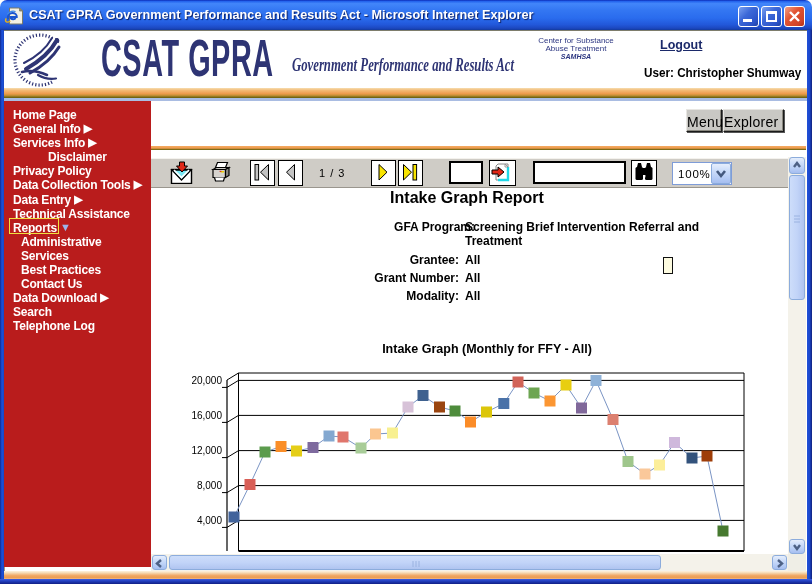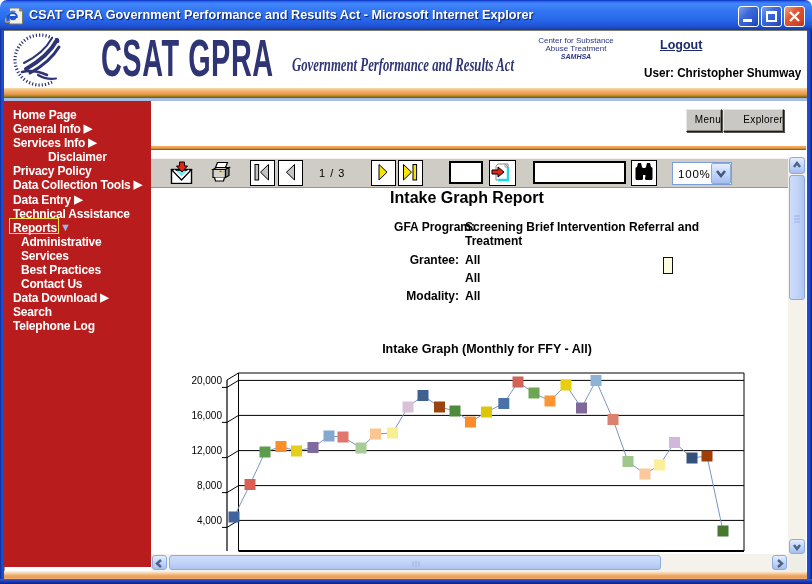--- a/index.html
+++ b/index.html
@@ -40,21 +40,21 @@
   #blueline{left:4px;top:98px;width:803px;height:3px;background:#a9bce2;}
   
   #sidebar{left:4px;top:101px;width:147px;height:466px;background:#b91c1c;color:#fff;}
   #sidebar .mi{position:absolute;left:9px;font-size:12px;font-weight:bold;white-space:nowrap;letter-spacing:-0.2px;}
   #sidebar .sub{left:17px;}
   #sidebar .arr{font-size:11px;position:relative;top:-1px;}
   #repbox{position:absolute;left:5px;top:117px;width:48px;height:14px;border:1px solid #f0e040;}
   
   #content{left:151px;top:101px;width:637px;height:470px;background:#fff;}
   .xpbtn{background:#c9c8c4;border:1px solid;border-color:#e8e6e2 #1a1a1a #1a1a1a #e8e6e2;
-    box-shadow:1px 1px 0 #555,inset -1px -1px 0 #8a8880;font-size:10px;color:#000;text-align:right;box-sizing:border-box;letter-spacing:0.3px;}
+    box-shadow:1px 1px 0 #555,inset -1px -1px 0 #8a8880;font-size:14px;color:#000;text-align:left;box-sizing:border-box;letter-spacing:0.3px;}
   #btn-menu{left:535px;top:8px;width:36px;height:23px;padding-top:4px;}
   #btn-prev{left:572px;top:8px;width:61px;height:23px;padding-top:4px;}
   #orangeline{left:0px;top:45px;width:655px;height:4px;background:linear-gradient(#f4ab62 0%,#ee9a4e 55%,#8a741c 80%,#6b5e10 100%);}
   
   #toolbar{left:0px;top:57px;width:637px;height:28px;background:#cfccc6;border-top:1px solid #f4f2ee;border-bottom:1px solid #9a968e;}
   .navbtn{position:absolute;top:1px;width:25px;height:26px;background:#fff;border:1.5px solid #000;box-sizing:border-box;}
   #pageno{left:168px;top:8px;font-size:11px;color:#000;letter-spacing:1px;}
   .tinput{position:absolute;top:2px;height:23px;background:#fff;border:2px solid #000;box-sizing:border-box;}
   
   #report-title{left:106px;top:88px;width:420px;text-align:center;font-size:16px;font-weight:bold;color:#000;}
@@ -214,20 +214,21 @@
             </svg>
         </div>
       </div>
     </div>
 
     <div id="report-title" class="abs">Intake Graph Report</div>
     <div class="flabel" style="left:164px;top:119px;">GFA Program:</div>
     <div class="fvalue" style="left:314px;top:119px;width:240px;">Screening Brief Intervention Referral and Treatment</div>
     <div class="flabel" style="left:148px;top:152px;">Grantee:</div>
     <div class="fvalue" style="left:314px;top:152px;">All</div>
+    <div class="flabel" style="left:148px;top:170px;">Grant Number:</div>
     <div class="fvalue" style="left:314px;top:170px;">All</div>
     <div class="flabel" style="left:148px;top:188px;">Modality:</div>
     <div class="fvalue" style="left:314px;top:188px;">All</div>
     <div id="yellowbox" class="abs"></div>
     <div id="chart-title" class="abs">Intake Graph (Monthly for FFY - All)</div>
 
     <svg id="chart" class="abs" style="left:0px;top:255px;" width="637" height="198" viewBox="151 356 637 198">
       <line x1="238.5" y1="380.4" x2="744" y2="380.4" stroke="#000" stroke-width="1"></line>
       <line x1="227" y1="387.4" x2="238.5" y2="380.4" stroke="#000" stroke-width="1"></line>
       <line x1="222" y1="387.4" x2="227" y2="387.4" stroke="#000" stroke-width="1"></line>

